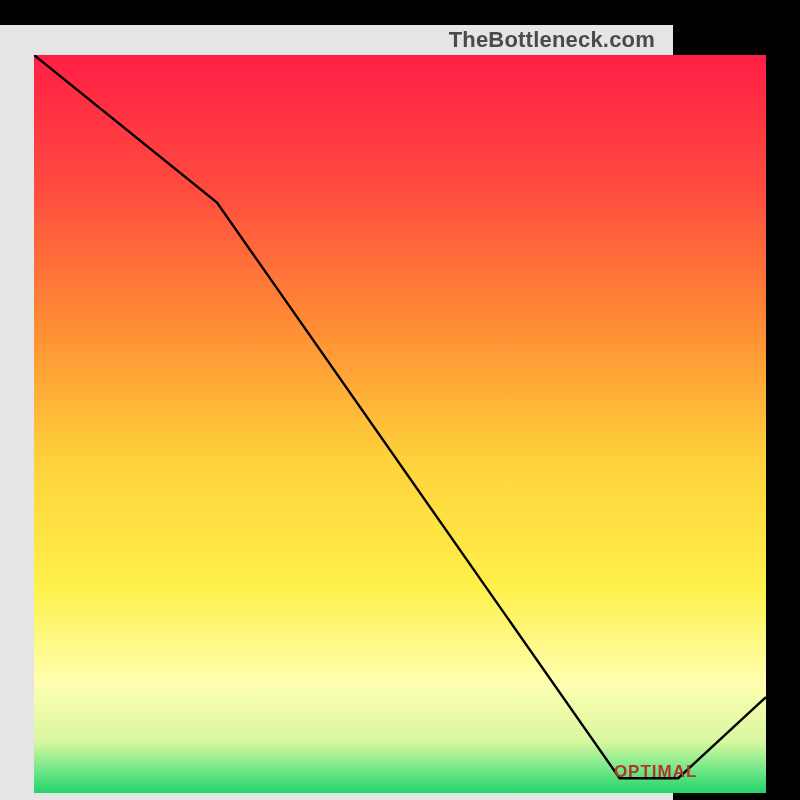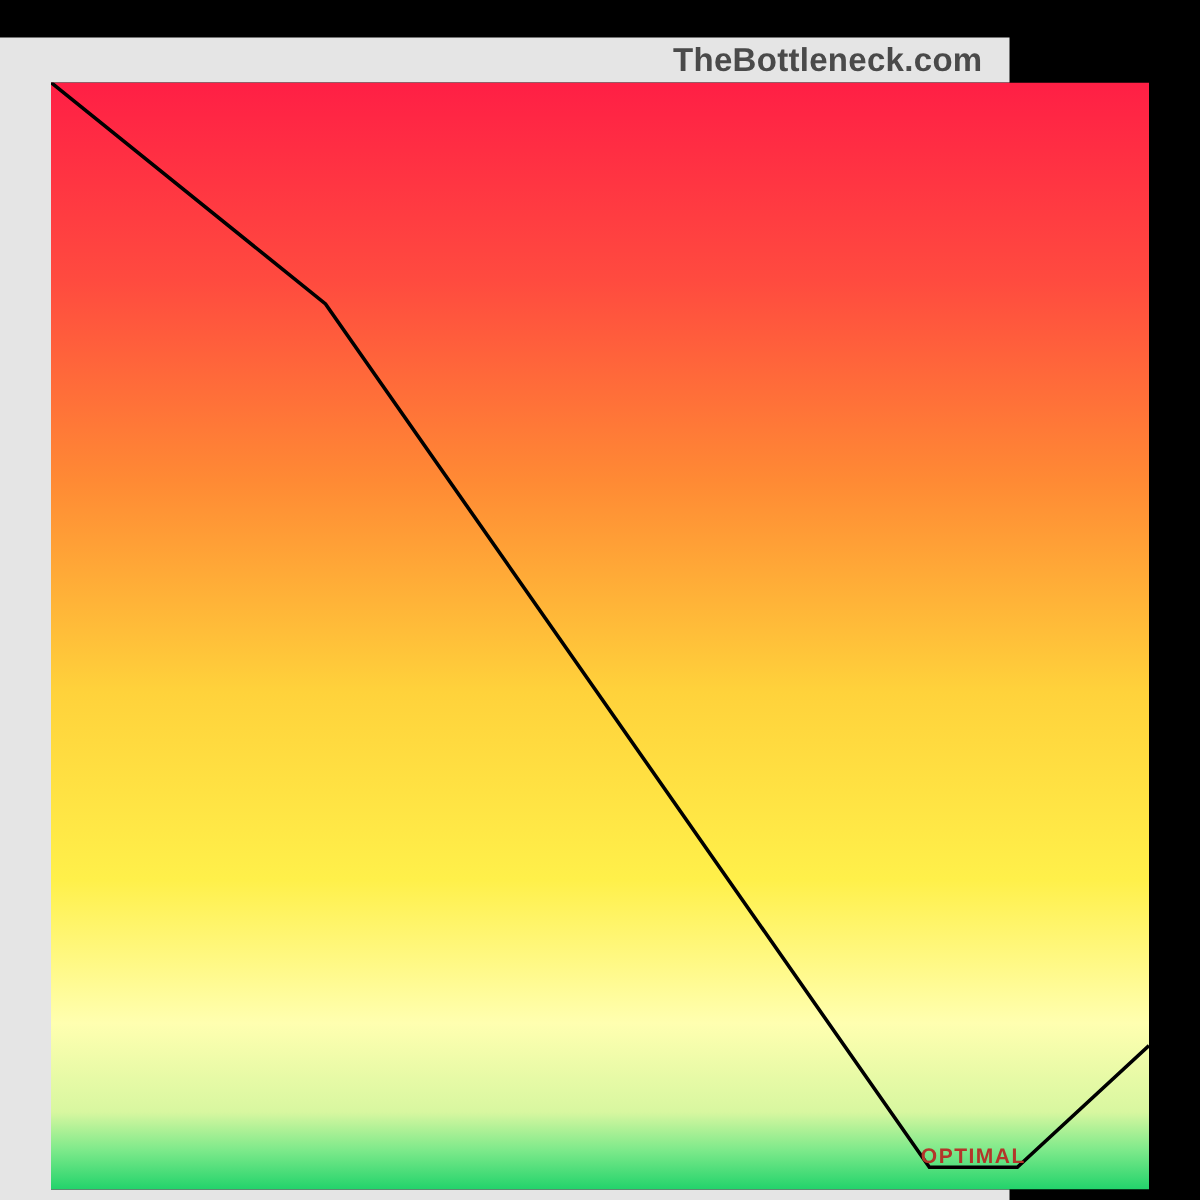--- a/index.html
+++ b/index.html
@@ -43,21 +43,21 @@
     height: 100%;
   }
   .curve {
     fill: none;
     stroke: #000;
     stroke-width: 2.4;
   }
   .min-label {
     position: absolute;
     color: #b3362a;
-    font-size: 14px;
+    font-size: 17px;
     font-weight: 700;
     letter-spacing: 1px;
     white-space: nowrap;
   }
 </style>
 </head>
 <body>
 
 <div class="frame">
   <div class="watermark">TheBottleneck.com</div>

